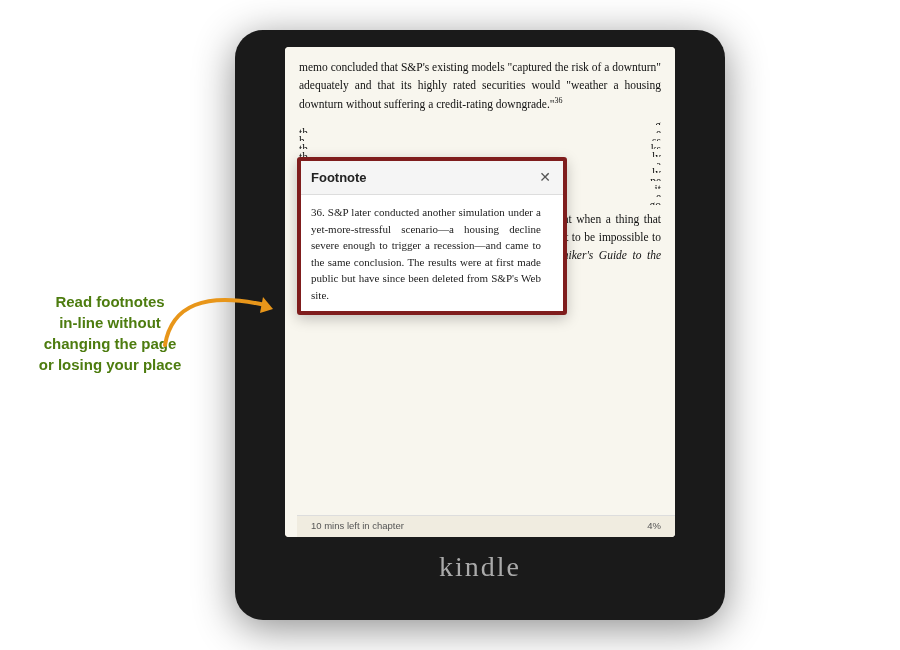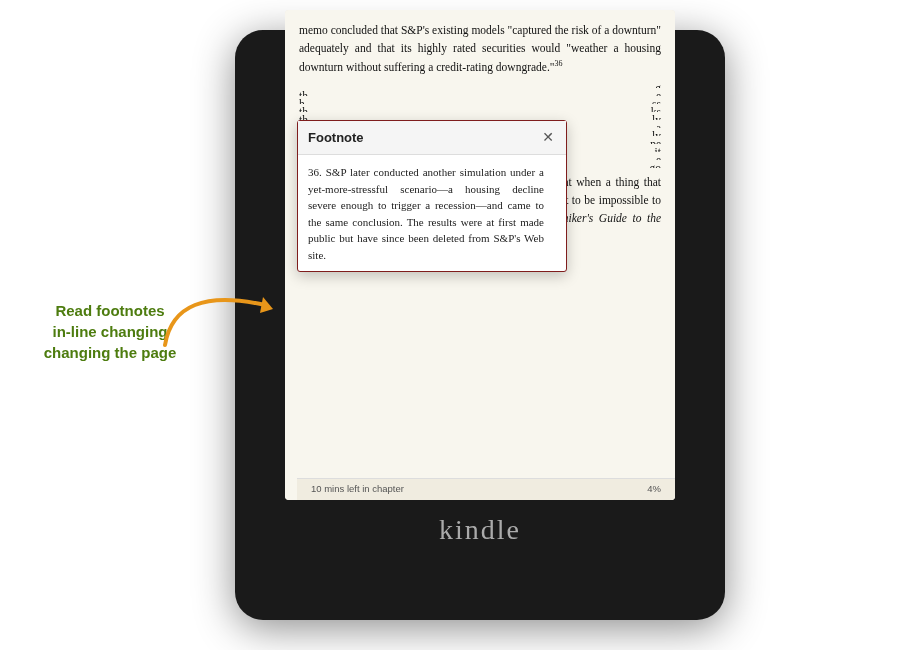--- a/index.html
+++ b/index.html
@@ -57,20 +57,21 @@
     .kindle-device {
       position: relative;
       width: 490px;
       height: 590px;
       background: #1a1a1a;
       border-radius: 28px;
       box-shadow: 0 8px 40px rgba(0,0,0,0.45);
       display: flex;
       flex-direction: column;
       align-items: center;
+      justify-content: center;
       margin-left: 60px;
     }
 
     
     .kindle-screen {
       width: 390px;
       height: 490px;
       background: #f0ece0;
       border-radius: 4px;
       position: relative;
@@ -96,21 +97,21 @@
       margin-bottom: 4px;
     }
 
     
     .footnote-popup {
       position: absolute;
       top: 110px;
       left: 12px;
       width: 270px;
       background: #fff;
-      border: 1px solid #7f1d1d;
+      border: 4px solid #7f1d1d;
       border-radius: 3px;
       box-shadow: 0 4px 14px rgba(0,0,0,0.22);
       z-index: 20;
     }
 
     .footnote-header {
       display: flex;
       align-items: center;
       justify-content: space-between;
       padding: 7px 10px 6px 10px;
@@ -200,22 +201,23 @@
     .italic { font-style: italic; }
   </style>
 </head>
 <body>
 
 <div class="scene">
 
   <div class="annotation">
     <div class="annotation-text">
       <span>Read footnotes</span><br>
-      <span>in-line changing</span><br>
+      <span>in-line without</span><br>
       <span>changing the page</span><br>
+      <span>or losing your place</span>
     </div>
   </div>
 
   <svg class="arrow-svg" width="130" height="100" viewBox="0 0 130 100">
     <path d="M 10 80 Q 20 20 110 40" fill="none" stroke="#e8961a" stroke-width="4" stroke-linecap="round"></path>
     <polygon points="108,32 118,44 105,48" fill="#e8961a"></polygon>
   </svg>
 
   <div class="kindle-device">
     <div class="kindle-screen">

